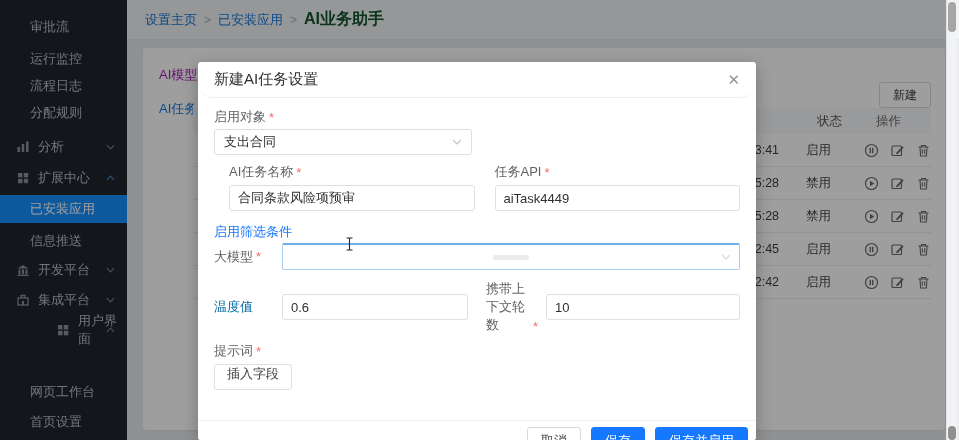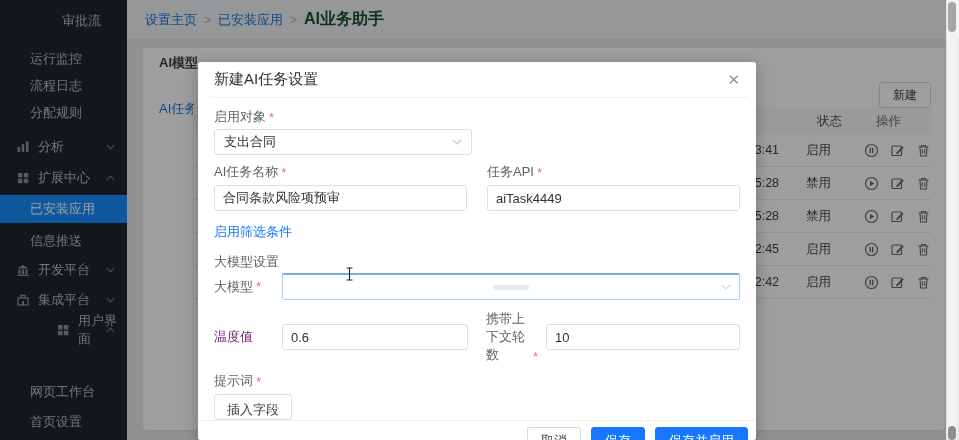--- a/index.html
+++ b/index.html
@@ -20,21 +20,21 @@
   .main{position:absolute;left:127px;top:0;right:0;height:440px;background:#e9ebee;}
   .crumbbar{position:absolute;left:0;top:0;right:0;height:40px;background:#f3f4f6;
             display:flex;align-items:center;padding-left:18px;border-bottom:1px solid #e4e6e9;box-sizing:border-box;}
   .crumb-link{color:#1677d9;font-size:13px;cursor:pointer;}
   .crumb-sep{color:#a9adb3;font-size:12px;margin:0 7px;}
   .crumb-cur{color:#14532d;font-size:16px;font-weight:bold;}
 
   .card{position:absolute;left:16px;top:48px;width:802px;height:382px;background:#fff;
         border-radius:4px;box-shadow:0 1px 2px rgba(0,0,0,.06);}
   .side-tab{position:absolute;left:16px;font-size:13px;cursor:pointer;}
-  .side-tab.t1{top:6px;color:#404040;font-weight:bold;}
+  .side-tab.t1{top:18px;color:#a21caf;}
   .side-tab.t2{top:52px;color:#1677d9;}
   .new-btn{position:absolute;right:14px;top:34px;height:24px;padding:0 13px;background:#fff;
            border:1px solid #d9d9d9;border-radius:3px;font-size:12px;color:#404040;
            display:flex;align-items:center;cursor:pointer;}
 
   .tbl{position:absolute;left:50px;right:14px;top:60px;}
   .tbl-head{height:26px;background:#f7f8fa;display:flex;align-items:center;font-size:12.5px;color:#555;}
   .tbl-row{height:32px;display:flex;align-items:center;border-bottom:1px solid #ececec;font-size:12.5px;color:#404040;}
   .c-time{width:597px;text-align:right;padding-right:0;box-sizing:border-box;}
   .c-status{width:86px;padding-left:27px;box-sizing:border-box;}
@@ -54,55 +54,55 @@
   .m-title{font-size:15px;color:#303133;}
   .m-close{margin-left:auto;color:#909399;font-size:15px;cursor:pointer;line-height:1;}
   .m-body{position:absolute;top:36px;left:0;right:0;height:322px;overflow:hidden;padding:10px 16px 0;box-sizing:border-box;}
   .flabel{font-size:13px;color:#606266;height:18px;display:flex;align-items:center;}
   .req{color:#f56c6c;margin-left:3px;font-size:13px;}
   .inp{height:24px;border:1px solid #dcdfe6;border-radius:3px;padding:0 8px;font-size:13px;color:#303133;
        font-family:"Liberation Sans","DejaVu Sans",sans-serif;box-sizing:content-box;outline:none;background:#fff;}
   .sel{height:26px;border:1px solid #dcdfe6;border-radius:3px;display:flex;align-items:center;
        padding:0 9px;font-size:13px;color:#303133;box-sizing:border-box;cursor:pointer;background:#fff;}
   .sel .chevd{margin-left:auto;display:flex;color:#c0c4cc;}
-  .row2{display:flex;gap:20px;margin-top:8px;}
+  .row2{display:flex;gap:20px;margin-top:8px;margin-left:15px;}
   .col{flex:1;min-width:0;}
   .col .inp{width:100%;box-sizing:border-box;height:26px;margin-top:4px;}
   .link{font-size:13px;color:#1677ff;margin-top:12px;cursor:pointer;display:inline-block;}
   .secl{font-size:13px;color:#606266;margin-top:12px;}
   .lrow{display:flex;align-items:center;margin-top:2px;}
   .lrow .llab{width:68px;flex:0 0 auto;font-size:13px;color:#606266;display:flex;align-items:center;}
   .llm-sel{flex:1;height:24px;border:1px solid #a9cdf0;border-top:2px solid #6db1e8;border-radius:2px;
            position:relative;display:flex;align-items:center;justify-content:center;background:#fff;cursor:pointer;}
   .llm-smudge{width:36px;height:5px;background:#ebebeb;border-radius:2px;}
   .llm-sel .chevd{position:absolute;right:8px;color:#d4d7dc;display:flex;}
   .cursorI{position:absolute;left:62px;top:-8px;color:#222;display:flex;}
   .numrow{display:flex;align-items:center;margin-top:10px;}
-  .numrow .llab{width:68px;flex:0 0 auto;font-size:13px;color:#701a75;display:flex;align-items:center;}
+  .numrow .llab{width:68px;flex:0 0 auto;font-size:13px;color:#0369a1;display:flex;align-items:center;}
   .inp-temp{width:168px;}
   .lab2{margin-left:18px;margin-right:8px;font-size:13px;color:#606266;display:flex;align-items:flex-end;}
   .inp-ctx{flex:1;}
   .insert-btn{margin-top:4px;height:24px;padding:0 12px;border:1px solid #dcdfe6;border-radius:3px;
-              background:#fff;font-size:13px;color:#404040;display:inline-flex;align-items:flex-end;cursor:pointer;}
+              background:#fff;font-size:13px;color:#404040;display:inline-flex;align-items:flex-start;cursor:pointer;}
   .m-foot{position:absolute;left:0;right:0;top:358px;height:40px;background:#fff;border-top:1px solid #efefef;
           display:flex;justify-content:flex-end;gap:10px;padding:6px 8px 0 0;box-sizing:border-box;}
   .btn{height:26px;padding:0 13px;border-radius:3px;font-size:13px;display:flex;align-items:center;cursor:pointer;}
   .btn.ghost{background:#fff;border:1px solid #d9d9d9;color:#404040;}
   .btn.prim{background:#1677ff;border:1px solid #1677ff;color:#fff;}
 </style>
 </head>
 <body>
 
 <div class="stage">
 
   <aside class="sidebar">
     <div class="si partial" style="top:-22px;">
       <span>工作流</span>
     </div>
-    <div class="si" style="top:6px;margin-left:32px;">
+    <div class="si" style="top:12px;">
       <span>审批流</span>
     </div>
     <div class="si" style="top:44px;">
       <span>运行监控</span>
     </div>
     <div class="si" style="top:71px;text-align:right;">
       <span>流程日志</span>
     </div>
     <div class="si" style="top:98px;">
       <span>分配规则</span>
@@ -399,21 +399,20 @@
               <span class="req">*</span>
           </div>
           <input class="inp" value="aiTask4449" style="">
         </div>
       </div>
 
       
       <span class="link">启用筛选条件</span>
 
       
-      <div class="secl">大模型设置</div>
       <div class="lrow">
         <div class="llab">
           <span>大模型</span>
             <span class="req">*</span>
         </div>
         <div class="llm-sel">
           <span class="cursorI">
             <svg width="9" height="14" viewBox="0 0 9 14">
                 <path d="M1.5 1 h6 M1.5 13 h6 M4.5 1 v12" fill="none" stroke="currentColor" stroke-width="1.1"></path>
               </svg>

